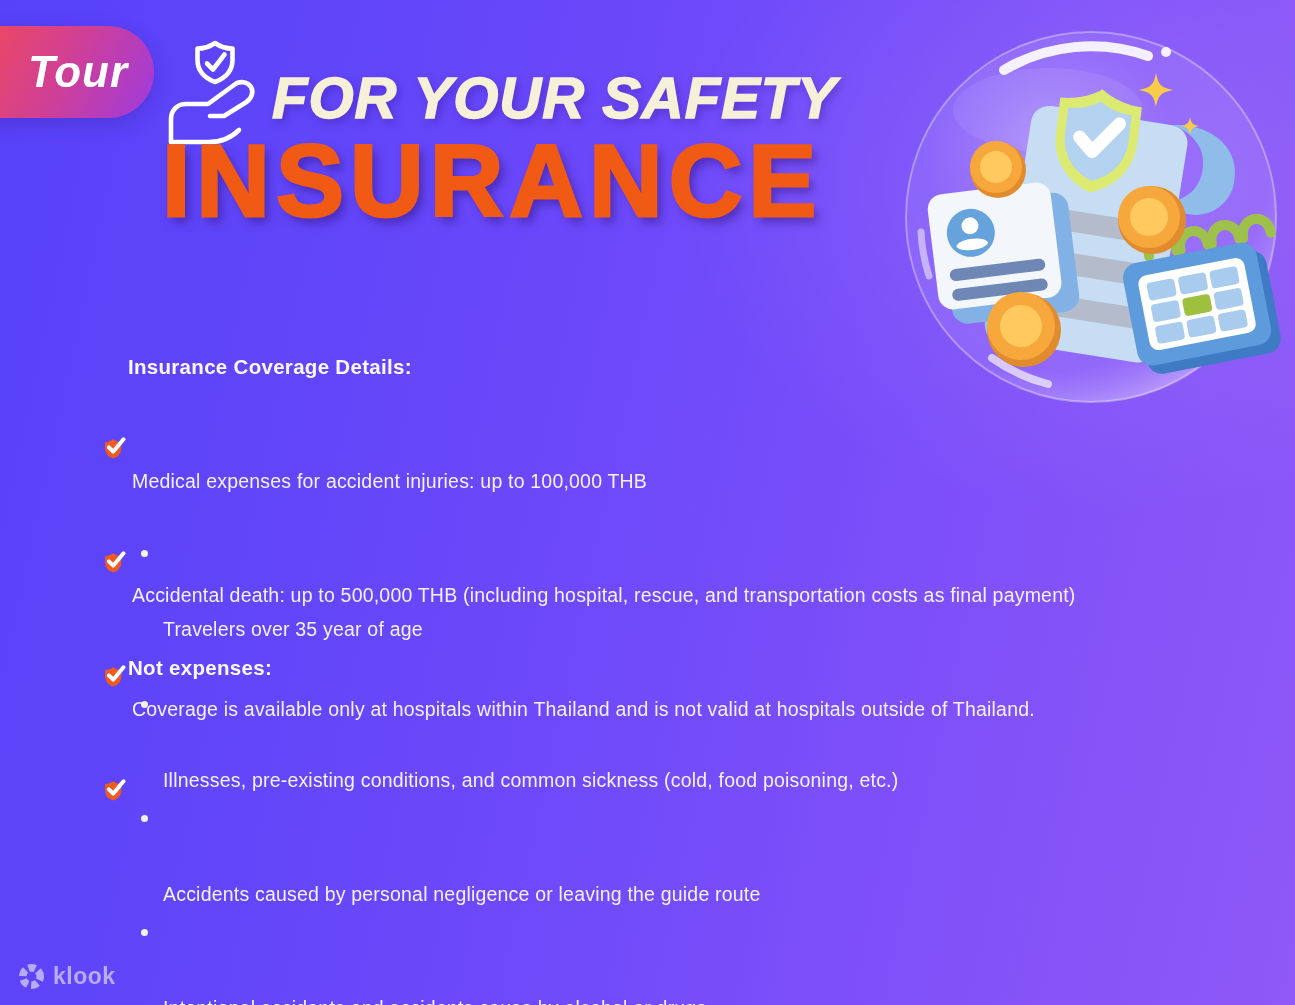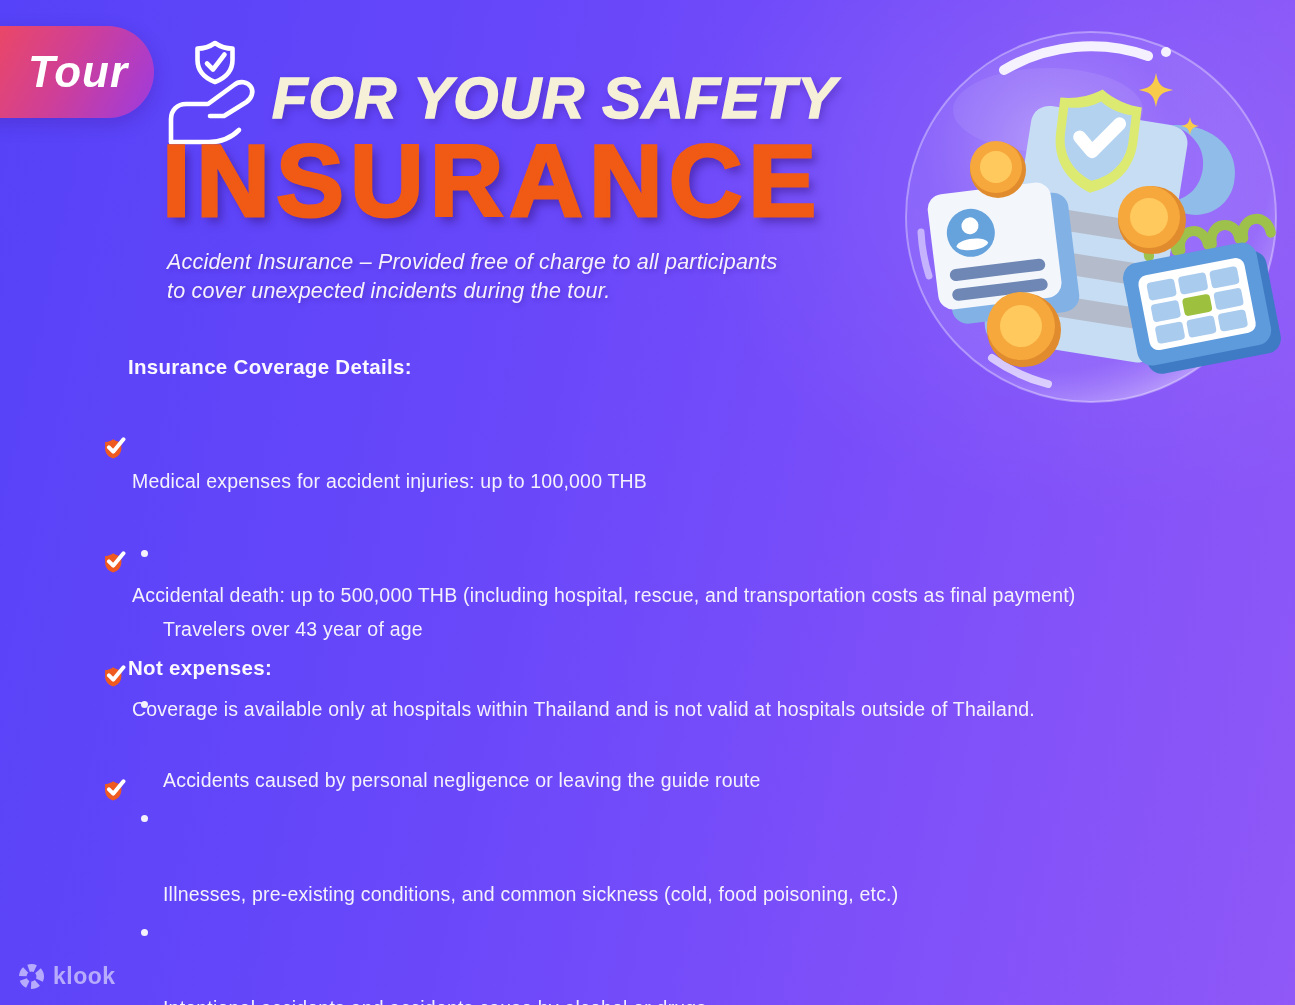--- a/index.html
+++ b/index.html
@@ -110,22 +110,20 @@
         <path d="M52 3 C57 6.5 63.5 8.6 69.5 8.6 L69.5 20 C69.5 30.5 63 37.8 52 42 C41 37.8 34.5 30.5 34.5 20 L34.5 8.6 C40.5 8.6 47 6.5 52 3 Z"></path>
         <path d="M44 23.5 L50 29.5 L61.5 14.5"></path>
         <path d="M8 102 L8 79 C8 70 14.5 64 23 64 L45 64 L71 45 C77 40 85 42 88 47 C91 52 88.5 58.5 83.5 62 L61 76 L47 76"></path>
         <path d="M8 102 L46 102 C59 102 69 97 76 90"></path>
       </g>
     </svg>
   </div>
 
   <div class="kicker">FOR YOUR SAFETY</div>
   <div class="title">INSURANCE</div>
-  <div class="subtitle">Accident Insurance – Provided free of charge to all participants
-to cover unexpected incidents during the tour.</div>
 
   <div class="illustration">
     <svg viewBox="0 0 388 398" width="388" height="398">
       <defs>
         <radialGradient id="bubble" cx="38%" cy="30%" r="75%">
           <stop offset="0%" stop-color="#ffffff" stop-opacity="0.30"></stop>
           <stop offset="45%" stop-color="#cdbcff" stop-opacity="0.14"></stop>
           <stop offset="82%" stop-color="#b79cff" stop-opacity="0.22"></stop>
           <stop offset="100%" stop-color="#e6dbff" stop-opacity="0.55"></stop>
         </radialGradient>
@@ -245,34 +243,34 @@
           <path d="M11.5 5 C14.5 7.2 18 8.3 21 8.3 L21 15.5 C21 21.5 17.3 25.5 11.5 27.5 C5.7 25.5 2 21.5 2 15.5 L2 8.3 C5 8.3 8.5 7.2 11.5 5 Z" fill="#ee5a1f"></path>
           <path d="M6.5 14.5 L11.5 19.5 L23.5 5" fill="none" stroke="#ffffff" stroke-width="4.6" stroke-linecap="round" stroke-linejoin="round"></path>
         </svg>
       </span>
     </li>
     </ul>
 
   <ul class="dot-list" id="coverage-sub-list">
       <li>
       <span class="dot"></span>
-      <span class="item-text">Travelers over 43 year of age</span>
+      <span class="item-text">Travelers over 35 year of age</span>
     </li>
     </ul>
 
   <div class="section-heading" id="not-covered-heading">Not expenses:</div>
 
   <ul class="dot-list" id="not-covered-list">
       <li>
       <span class="dot"></span>
+      <span class="item-text">Illnesses, pre-existing conditions, and common sickness (cold, food poisoning, etc.)</span>
+    </li>
+      <li>
+      <span class="dot"></span>
       <span class="item-text">Accidents caused by personal negligence or leaving the guide route</span>
-    </li>
-      <li>
-      <span class="dot"></span>
-      <span class="item-text">Illnesses, pre-existing conditions, and common sickness (cold, food poisoning, etc.)</span>
     </li>
       <li>
       <span class="dot"></span>
       <span class="item-text">Intentional accidents and accidents cause by alcohol or drugs</span>
     </li>
     </ul>
 
   <div class="brand">
     <svg class="mark" viewBox="0 0 27 27">
       <circle cx="13.5" cy="13.5" r="8.7" fill="none" stroke="rgba(255,255,255,0.55)" stroke-width="7.6" stroke-dasharray="6.8 3.4" transform="rotate(-20 13.5 13.5)"></circle>

